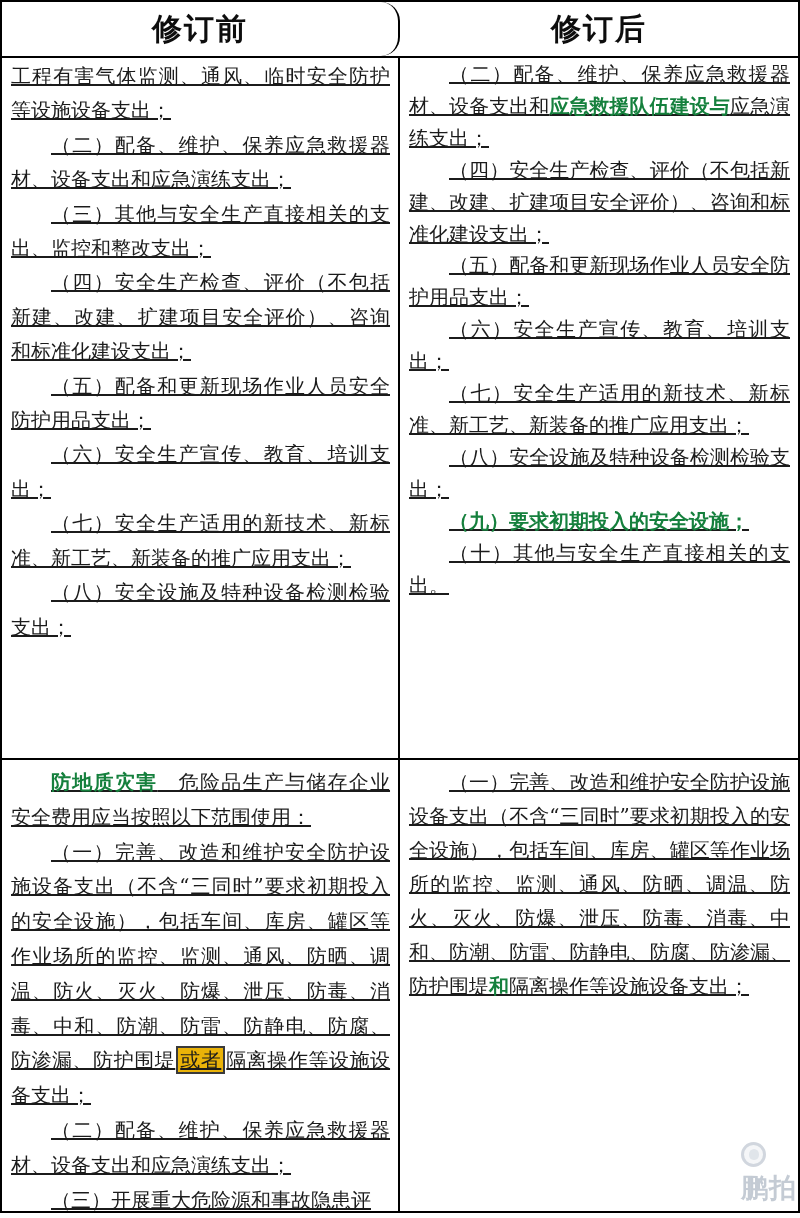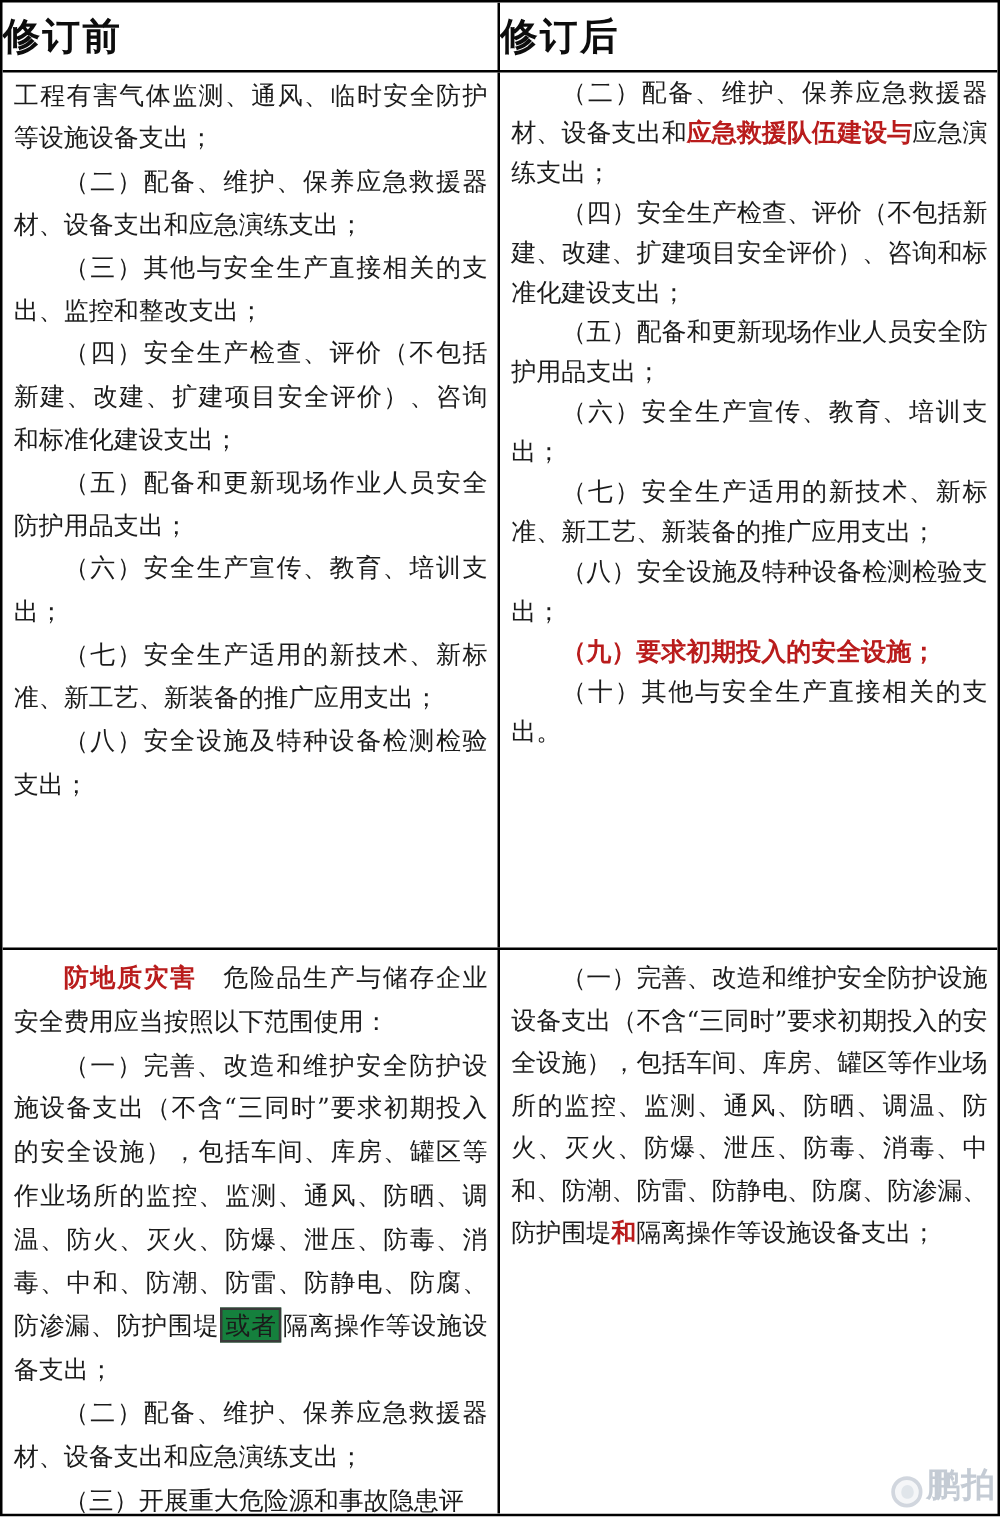--- a/index.html
+++ b/index.html
@@ -4,47 +4,47 @@
 <style>
   html,body{margin:0;padding:0;background:#ffffff;}
   body{width:800px;height:1218px;position:relative;overflow:hidden;
        font-family:"DejaVu Serif","Liberation Serif",serif;color:#1b1b1b;}
   *{box-sizing:border-box;}
 
   .page{position:absolute;top:0;left:0;width:800px;height:1213px;
         border:2px solid #000;background:#fff;display:flex;flex-direction:column;overflow:hidden;}
 
   .hdr{height:56px;flex:0 0 56px;display:flex;border-bottom:2px solid #000;}
-  .hcell{width:50%;display:flex;align-items:center;
+  .hcell{width:50%;display:flex;align-items:center;justify-content:center;
          font-family:Liberation Sans, sans-serif;
-         font-weight:700;font-size:30px;letter-spacing:2px;color:#0d0d0d;}
+         font-weight:700;font-size:30px;letter-spacing:2px;color:#0d0d0d;border-radius:19px;}
   .hcell.left{border-right:2px solid #000;}
 
-  .row{display:flex;width:100%;}
+  .row{display:flex;width:100%;text-decoration:underline;}
   .row1{flex:0 0 702px;height:702px;border-bottom:2px solid #000;}
   .row2{flex:1 1 auto;overflow:hidden;}
 
   .cell{width:50%;padding:1px 8px 0 9px;overflow:hidden;}
   .cell.left{border-right:2px solid #000;}
 
   .cell p{margin:0;font-size:20px;text-align:justify;text-align-last:left;
           text-justify:inter-ideograph;text-indent:2em;}
   .cell p.noindent{text-indent:0;}
 
   .r1b p{line-height:34.4px;}
   .r1a p{line-height:31.9px;}
   .r2b p{line-height:34.8px;}
   .r2a p{line-height:34px;}
   .row2 .cell{padding-top:5px;}
 
-  .b{font-weight:700;font-family:"DejaVu Sans","Liberation Sans",sans-serif;color:#b91c1c;}
-  .boxed{background:#15803d;border:2px solid #3a3a3a;padding:0 2px;margin:16px 1px;}
+  .b{font-weight:700;font-family:"DejaVu Sans","Liberation Sans",sans-serif;color:#15803d;}
+  .boxed{background:#eab308;border:2px solid #3a3a3a;padding:0 2px;margin:16px 1px;}
 
-  .watermark{position:absolute;right:3px;bottom:12px;display:flex;align-items:flex-end;
-             gap:3px;opacity:.8;pointer-events:none;}
+  .watermark{position:absolute;right:3px;bottom:12px;display:flex;align-items:flex-start;
+             gap:3px;opacity:.8;pointer-events:none;flex-direction:column;}
   .wm-circle{width:25px;height:25px;border-radius:50%;
              background:#f3f5f7;border:3px solid #c6cdd6;position:relative;}
   .wm-circle::after{content:"";position:absolute;left:5px;top:4px;width:10px;height:11px;
              border-radius:50% 50% 45% 45%;background:#d9dfe6;}
   .wm-text{font-family:"DejaVu Sans","Liberation Sans",sans-serif;font-weight:700;
            font-size:27px;color:#b6bfca;letter-spacing:1px;
            text-shadow:0 0 2px #ffffff,1px 1px 0 #ffffff;}
 </style>
 </head>
 <body>

